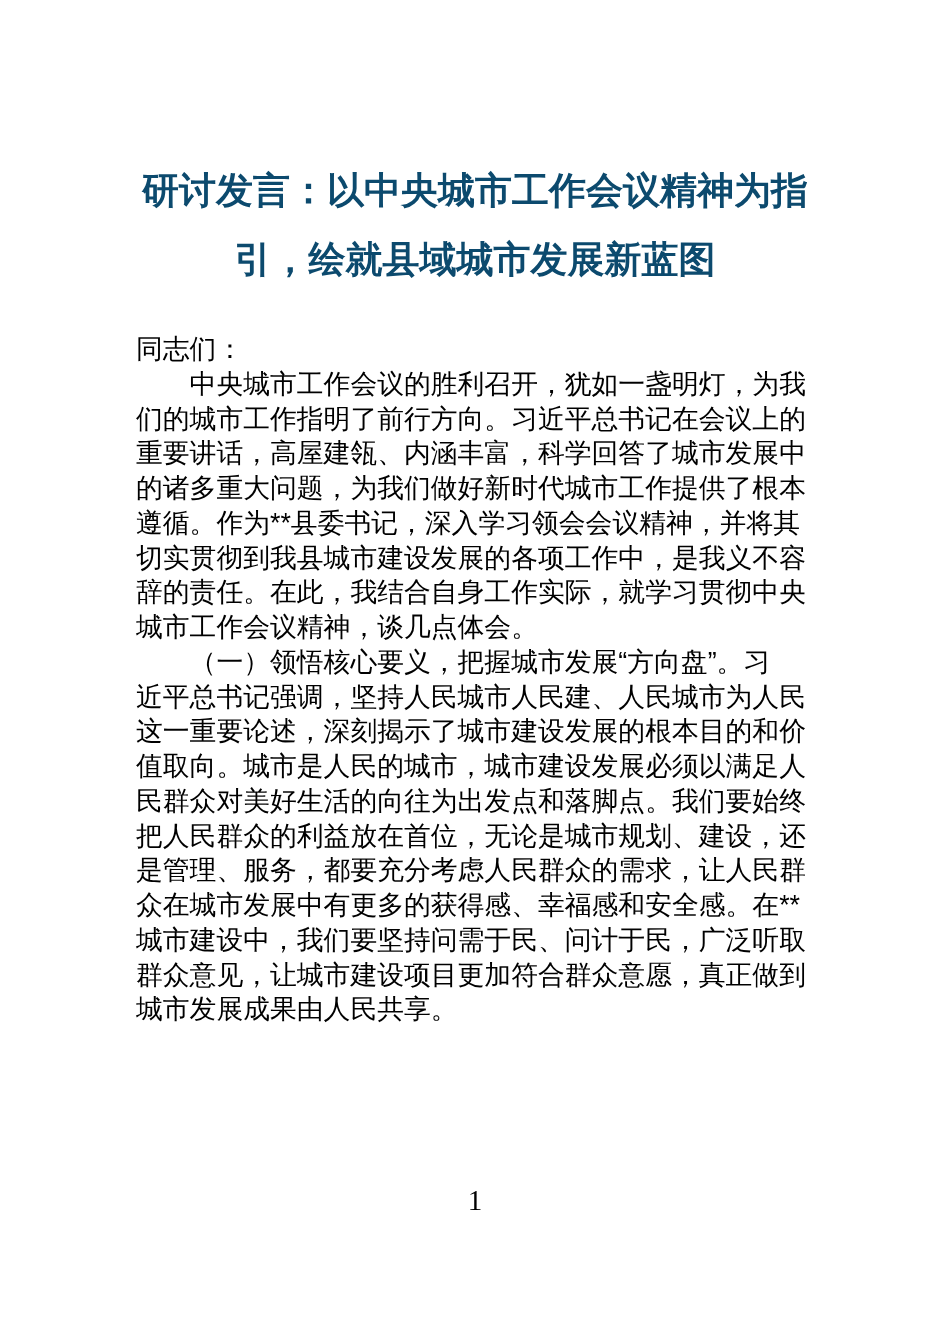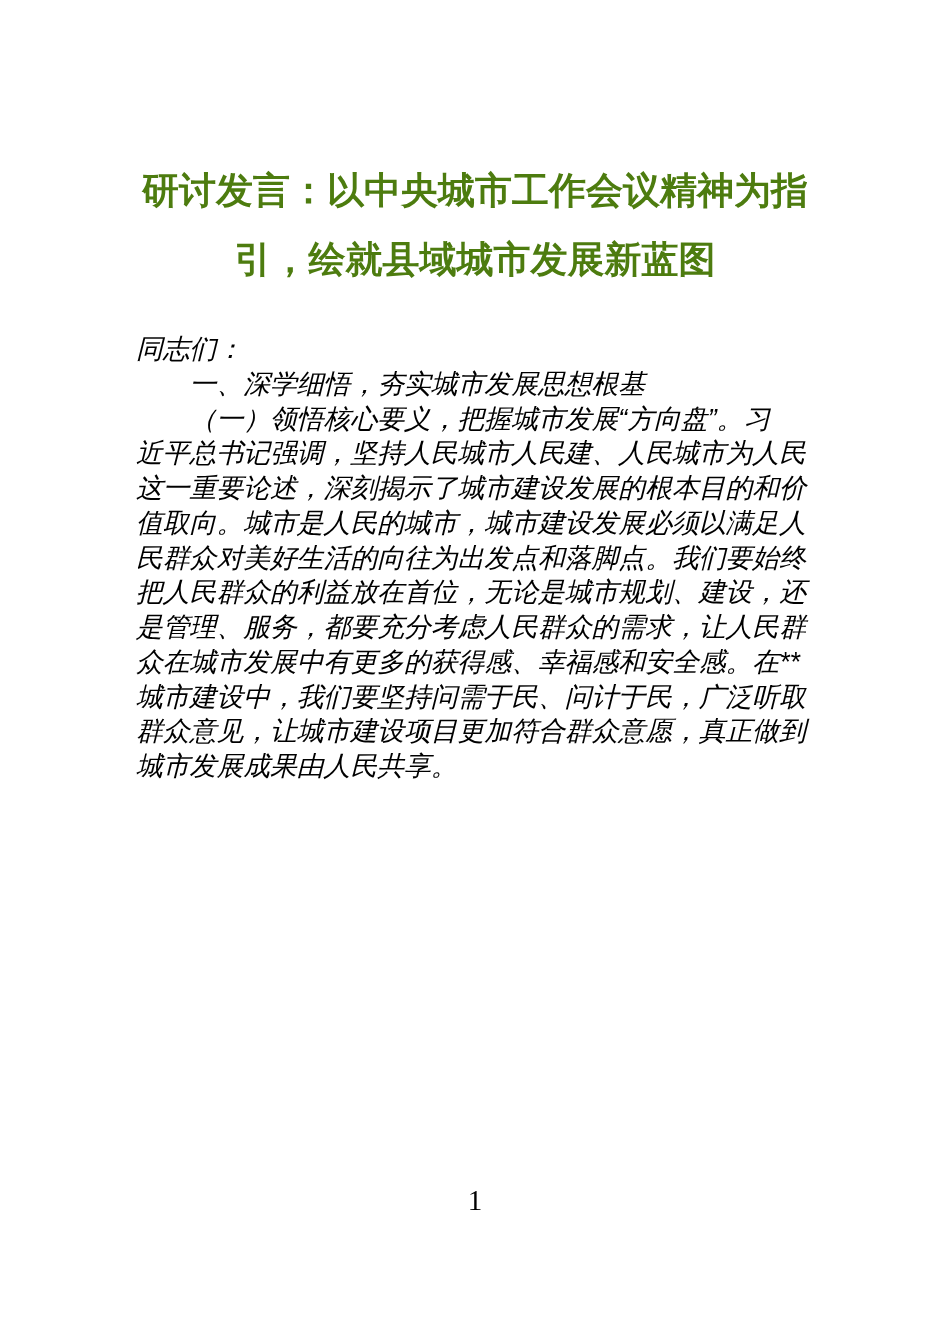--- a/index.html
+++ b/index.html
@@ -20,37 +20,36 @@
   .doc-title {
     position: absolute;
     top: 156px;
     left: 0;
     width: 950px;
     text-align: center;
     font-size: 37px;
     font-weight: 700;
     line-height: 69px;
     white-space: pre;
-    color: #4d7c0f;
+    color: #0c4a6e;
   }
   .doc-body {
     position: absolute;
     top: 332px;
     left: 136px;
     width: 704px;
     font-size: 26.8px;
     line-height: 34.75px;
     text-align: left;
     color: #000000;
   }
   .para {
     margin: 0;
     padding: 0;
     white-space: pre;
-    font-style: italic;
   }
   .para.indent {
     text-indent: 2em;
   }
   .page-number {
     position: absolute;
     top: 1184px;
     left: 0;
     width: 950px;
     text-align: center;
@@ -61,21 +60,28 @@
 </style>
 </head>
 <body>
 
 <div class="page" style="background: rgb(255, 255, 255); color: rgb(0, 0, 0);">
   <div class="doc-title">研讨发言：以中央城市工作会议精神为指
 引，绘就县域城市发展新蓝图</div>
 
   <div class="doc-body">
       <p class="para">同志们：</p>
-      <p class="para indent">一、深学细悟，夯实城市发展思想根基</p>
+      <p class="para indent">中央城市工作会议的胜利召开，犹如一盏明灯，为我
+们的城市工作指明了前行方向。习近平总书记在会议上的
+重要讲话，高屋建瓴、内涵丰富，科学回答了城市发展中
+的诸多重大问题，为我们做好新时代城市工作提供了根本
+遵循。作为**县委书记，深入学习领会会议精神，并将其
+切实贯彻到我县城市建设发展的各项工作中，是我义不容
+辞的责任。在此，我结合自身工作实际，就学习贯彻中央
+城市工作会议精神，谈几点体会。</p>
       <p class="para indent">（一）领悟核心要义，把握城市发展“方向盘”。习
 近平总书记强调，坚持人民城市人民建、人民城市为人民
 这一重要论述，深刻揭示了城市建设发展的根本目的和价
 值取向。城市是人民的城市，城市建设发展必须以满足人
 民群众对美好生活的向往为出发点和落脚点。我们要始终
 把人民群众的利益放在首位，无论是城市规划、建设，还
 是管理、服务，都要充分考虑人民群众的需求，让人民群
 众在城市发展中有更多的获得感、幸福感和安全感。在**
 城市建设中，我们要坚持问需于民、问计于民，广泛听取
 群众意见，让城市建设项目更加符合群众意愿，真正做到

